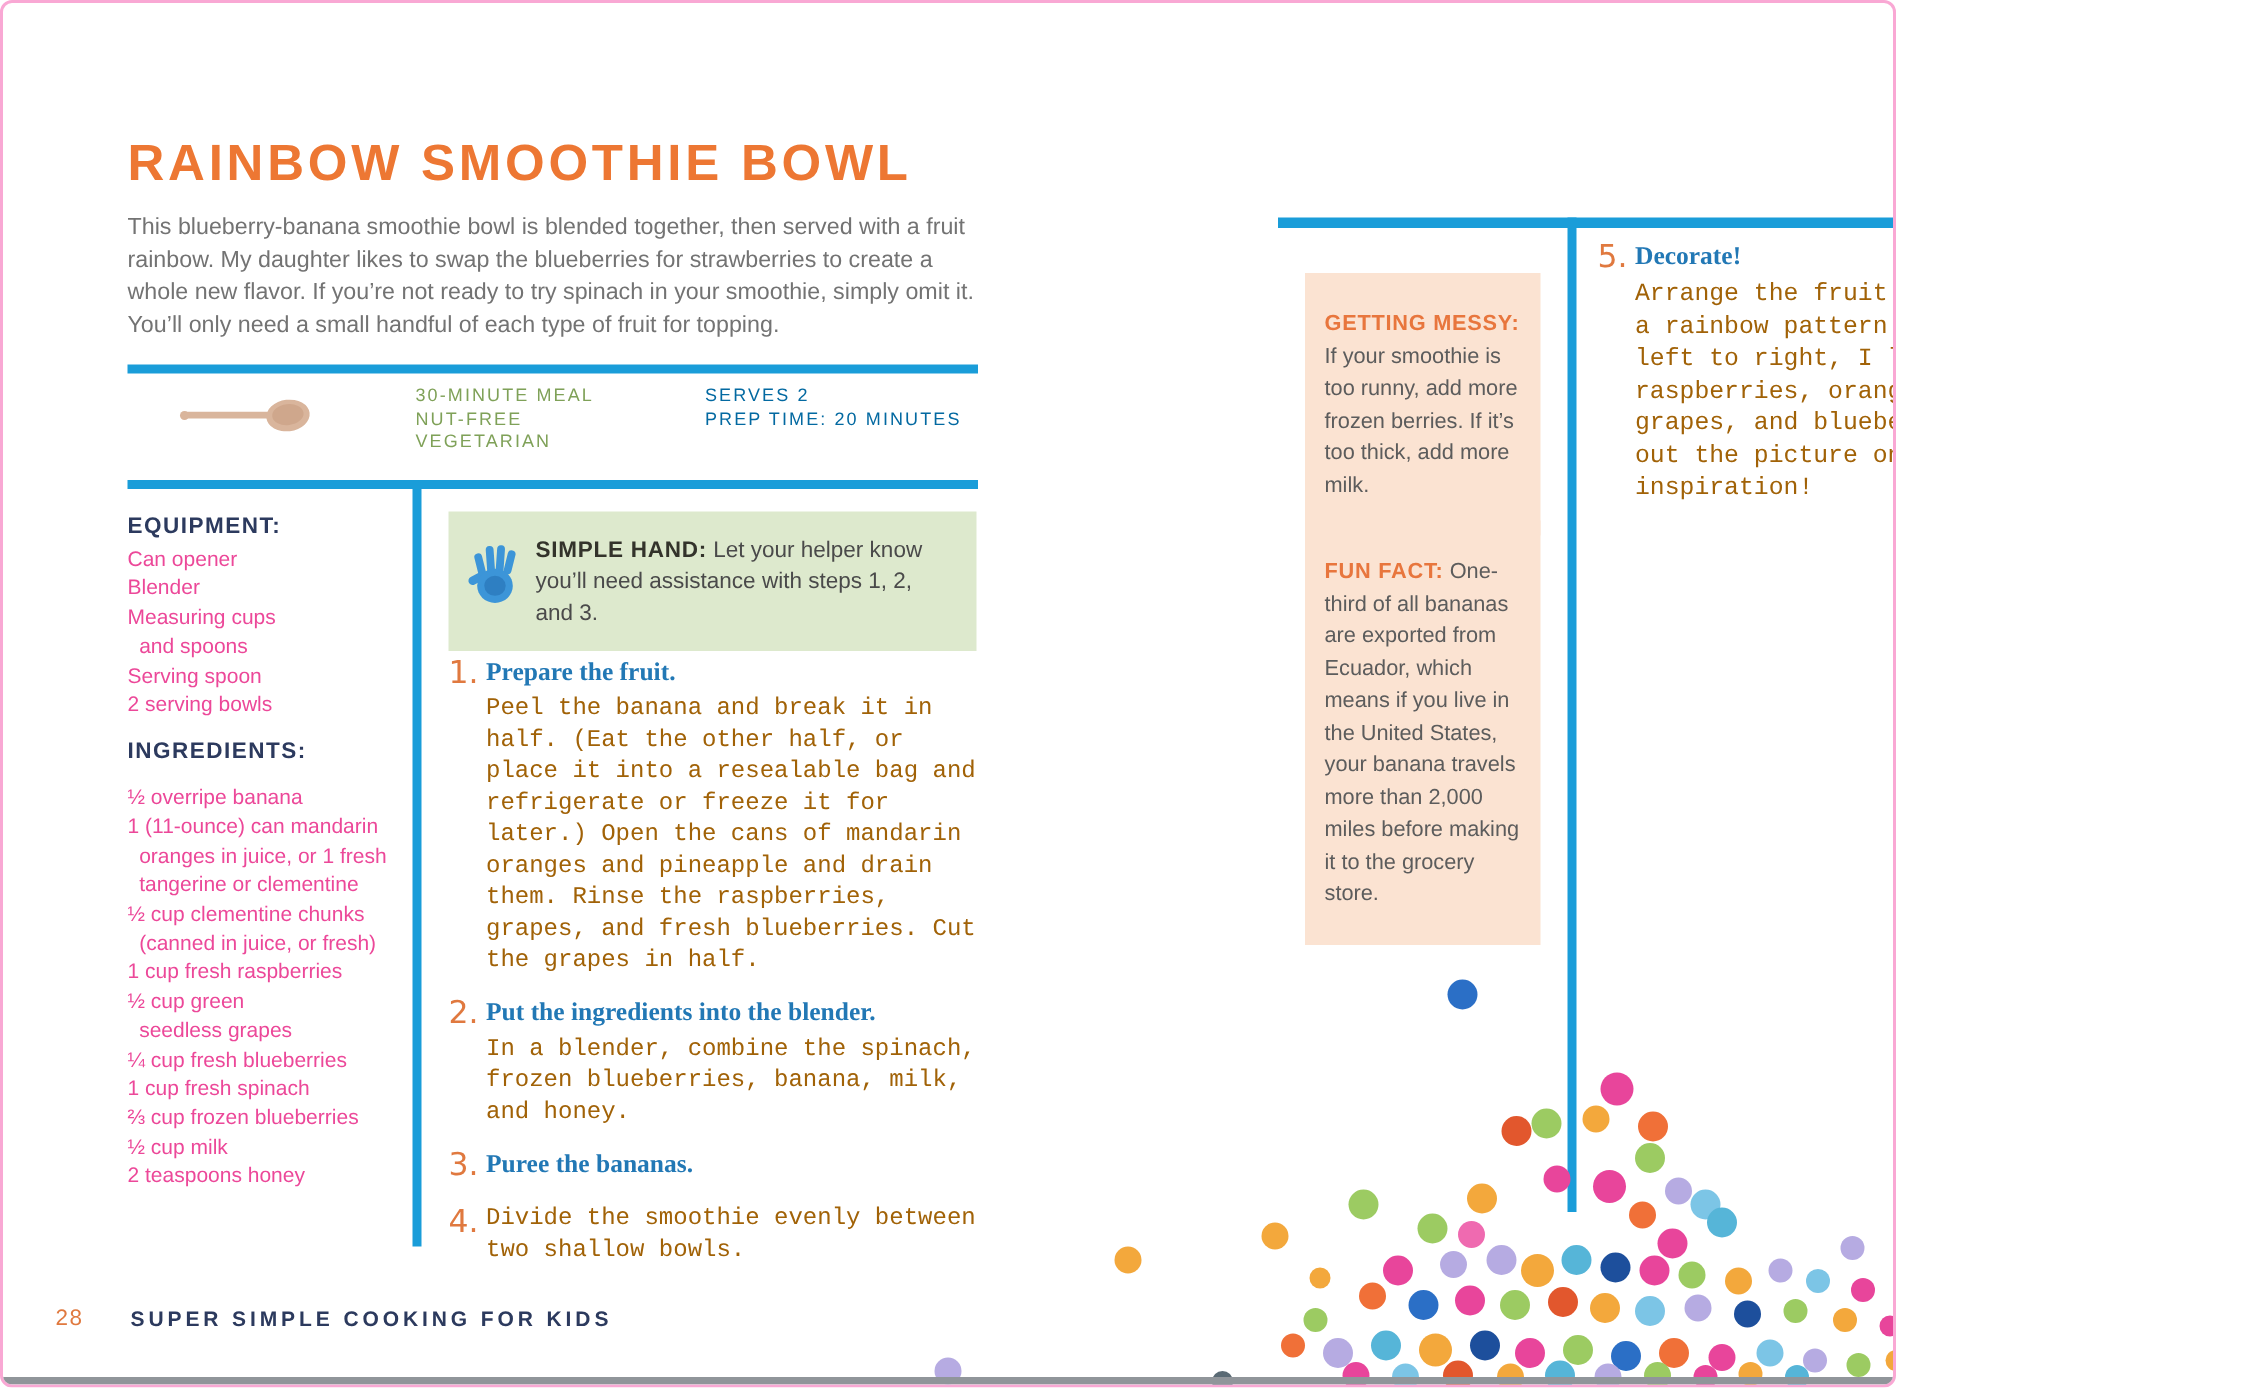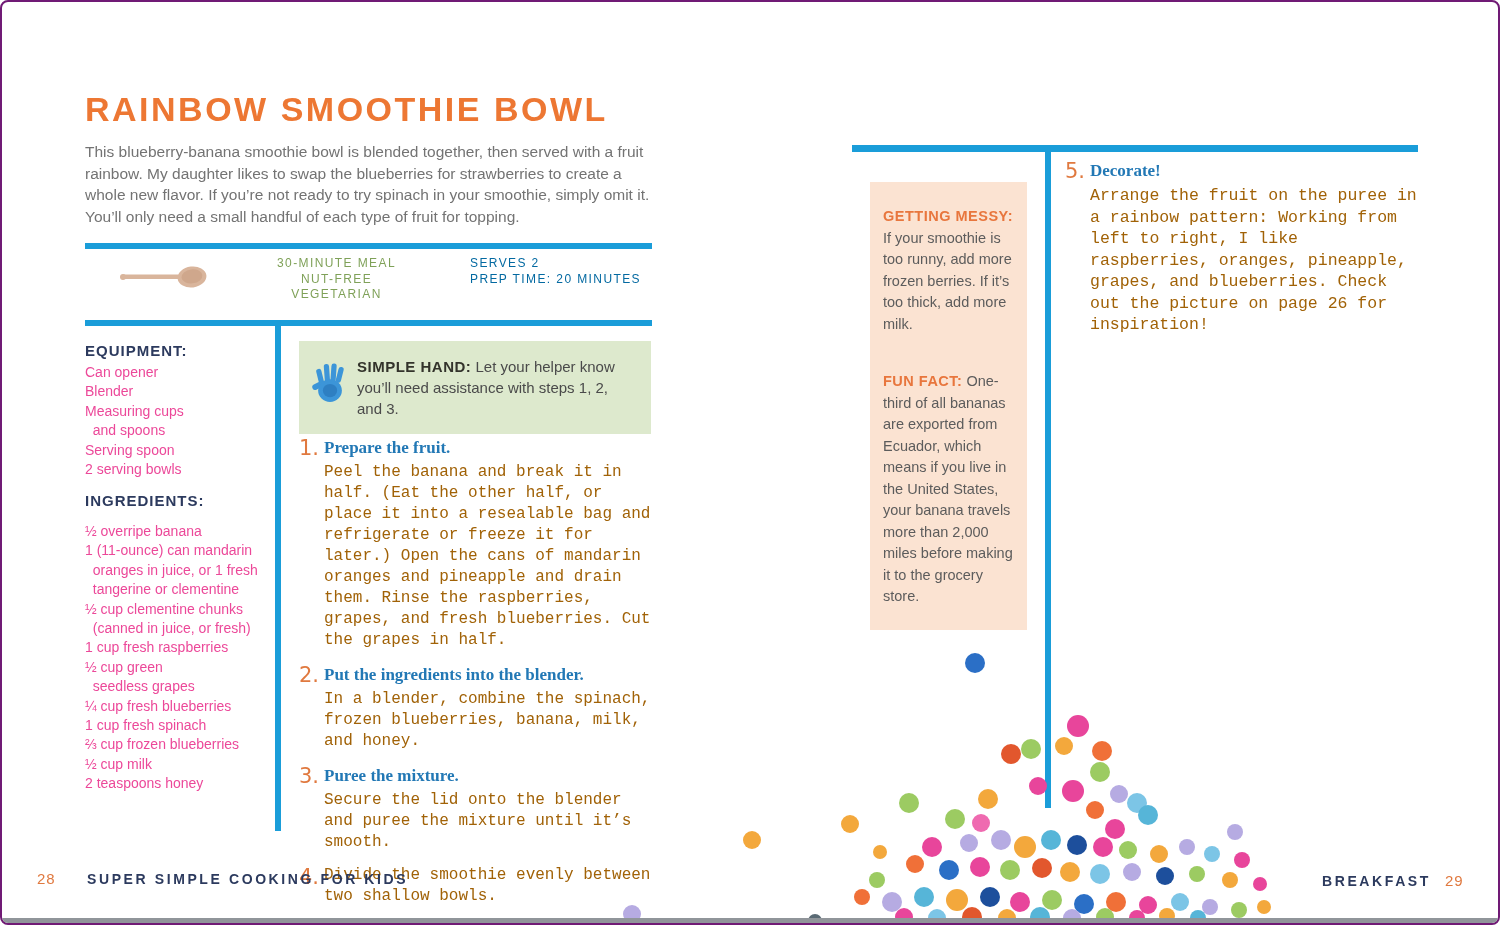--- a/index.html
+++ b/index.html
@@ -1,28 +1,28 @@
 <!DOCTYPE html>
 <html><head>
 <meta charset="utf-8">
 <style>
   html,body{margin:0;padding:0;background:#fff;}
-  .canvas{position:relative;width:1500px;height:925px;box-sizing:border-box;
-    background:#ffffff;border:2px solid #701a75;border-radius:8px;overflow:hidden;
+  .canvas{position:relative;width:1264px;height:925px;box-sizing:border-box;
+    background:#ffffff;border:2px solid #f9a8d4;border-radius:8px;overflow:hidden;
     font-family:"Liberation Sans",sans-serif;}
   .abs{position:absolute;}
   
   .title{left:83px;top:88px;font-size:34px;font-weight:bold;letter-spacing:2.5px;color:#ed7733;}
   .intro{left:83px;top:139px;width:575px;font-size:15.5px;line-height:21.5px;color:#737373;}
   .rule-h{height:6px;background:#1a9dd9;}
   .rule1{left:83px;top:241px;width:567px;}
   .rule2{left:83px;top:318px;width:567px;}
   .vline-left{left:273px;top:318px;width:6px;height:511px;background:#1a9dd9;}
   .spoon{left:116px;top:261px;}
-  .tags{left:275px;top:254px;font-size:12px;line-height:15.5px;letter-spacing:1.4px;color:#7fa158;text-align:center;}
+  .tags{left:275px;top:254px;font-size:12px;line-height:15.5px;letter-spacing:1.4px;color:#7fa158;}
   .servecol{left:468px;top:254px;font-size:12px;line-height:15.5px;letter-spacing:1.4px;color:#0369a1;}
   .colhead{font-size:15px;font-weight:bold;letter-spacing:1px;color:#2c3a5e;}
   .eq-head{left:83px;top:340px;}
   .eq-list{left:83px;top:361px;}
   .plain-list div{font-size:14px;line-height:19.4px;color:#ec4899;white-space:pre;}
   .ing-head{left:83px;top:490px;}
   .ing-list{left:83px;top:520px;}
   .helpbox{left:297px;top:339px;width:352px;box-sizing:border-box;background:#dde9cd;
     padding:15px 16px 15px 58px;font-size:15px;line-height:21px;color:#4a4a4a;}
   .handicon{left:309px;top:358px;}
@@ -145,22 +145,21 @@
       <div class="step">
       <div class="stepnum">2.</div>
       <div>
         <div class="steptitle">Put the ingredients into the blender.</div>
         <div class="stepbody">In a blender, combine the spinach, frozen blueberries, banana, milk, and honey.</div>
       </div>
     </div>
       <div class="step">
       <div class="stepnum">3.</div>
       <div>
-        <div class="steptitle">Puree the mixture.</div>
-        <div class="stepbody">Secure the lid onto the blender and puree the mixture until it’s smooth.</div>
+        <div class="steptitle">Puree the bananas.</div>
       </div>
     </div>
       <div class="step">
       <div class="stepnum">4.</div>
       <div>
         <div class="stepbody">Divide the smoothie evenly between two shallow bowls.</div>
       </div>
     </div>
     </div>
 

